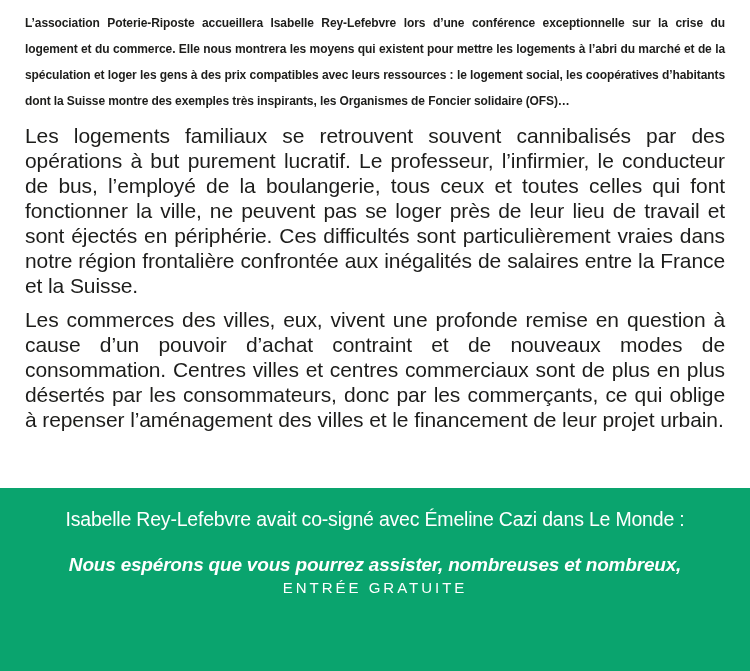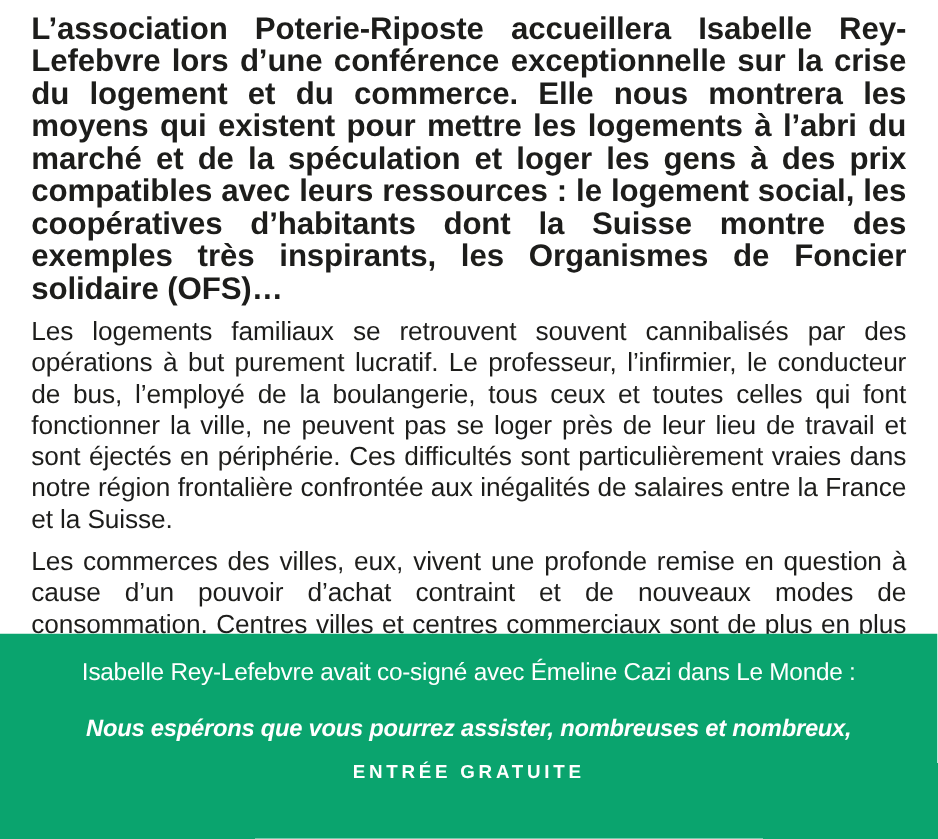--- a/index.html
+++ b/index.html
@@ -13,40 +13,40 @@
     overflow: hidden;
     background: #ffffff;
     font-family: "Liberation Sans", "DejaVu Sans", sans-serif;
     color: #1d1d1b;
   }
   .content {
     padding: 10px 25px 0 25px;
   }
   .lead-paragraph {
     font-weight: 700;
-    font-size: 25px;
+    font-size: 12px;
     line-height: 26px;
     text-align: justify;
     margin: 0;
     letter-spacing: -0.1px;
   }
   .body-paragraph {
     font-weight: 400;
     font-size: 21px;
     line-height: 25px;
     text-align: justify;
     margin: 9px 0 0 0;
     letter-spacing: -0.1px;
   }
   .banner {
     position: absolute;
     left: 0;
     right: 0;
     bottom: 0;
-    height: 164px;
+    height: 183px;
     box-sizing: border-box;
     background: #0aa46e;
     color: #ffffff;
     text-align: center;
     padding-top: 17px;
   }
   .banner-line {
     font-size: 19.5px;
     line-height: 28px;
     white-space: nowrap;
@@ -59,22 +59,21 @@
   .banner-invite {
     margin-top: 18px;
     font-weight: 700;
     font-style: italic;
   }
   .banner-invite .banner-line {
     font-size: 19px;
     line-height: 27px;
   }
   .banner-free-entry {
-    margin-top: 11px;
-    font-weight: 700;
+    font-weight: 400;
     font-size: 15px;
     letter-spacing: 3px;
     line-height: 20px;
   }
 </style>
 </head>
 <body>
 
 <div class="content">
   <p class="lead-paragraph">L’association Poterie-Riposte accueillera Isabelle Rey-Lefebvre lors d’une conférence exceptionnelle sur la crise du logement et du commerce. Elle nous montrera les moyens qui existent pour mettre les logements à l’abri du marché et de la spéculation et loger les gens à des prix compatibles avec leurs ressources : le logement social, les coopératives d’habitants dont la Suisse montre des exemples très inspirants, les Organismes de Foncier solidaire (OFS)…</p>

